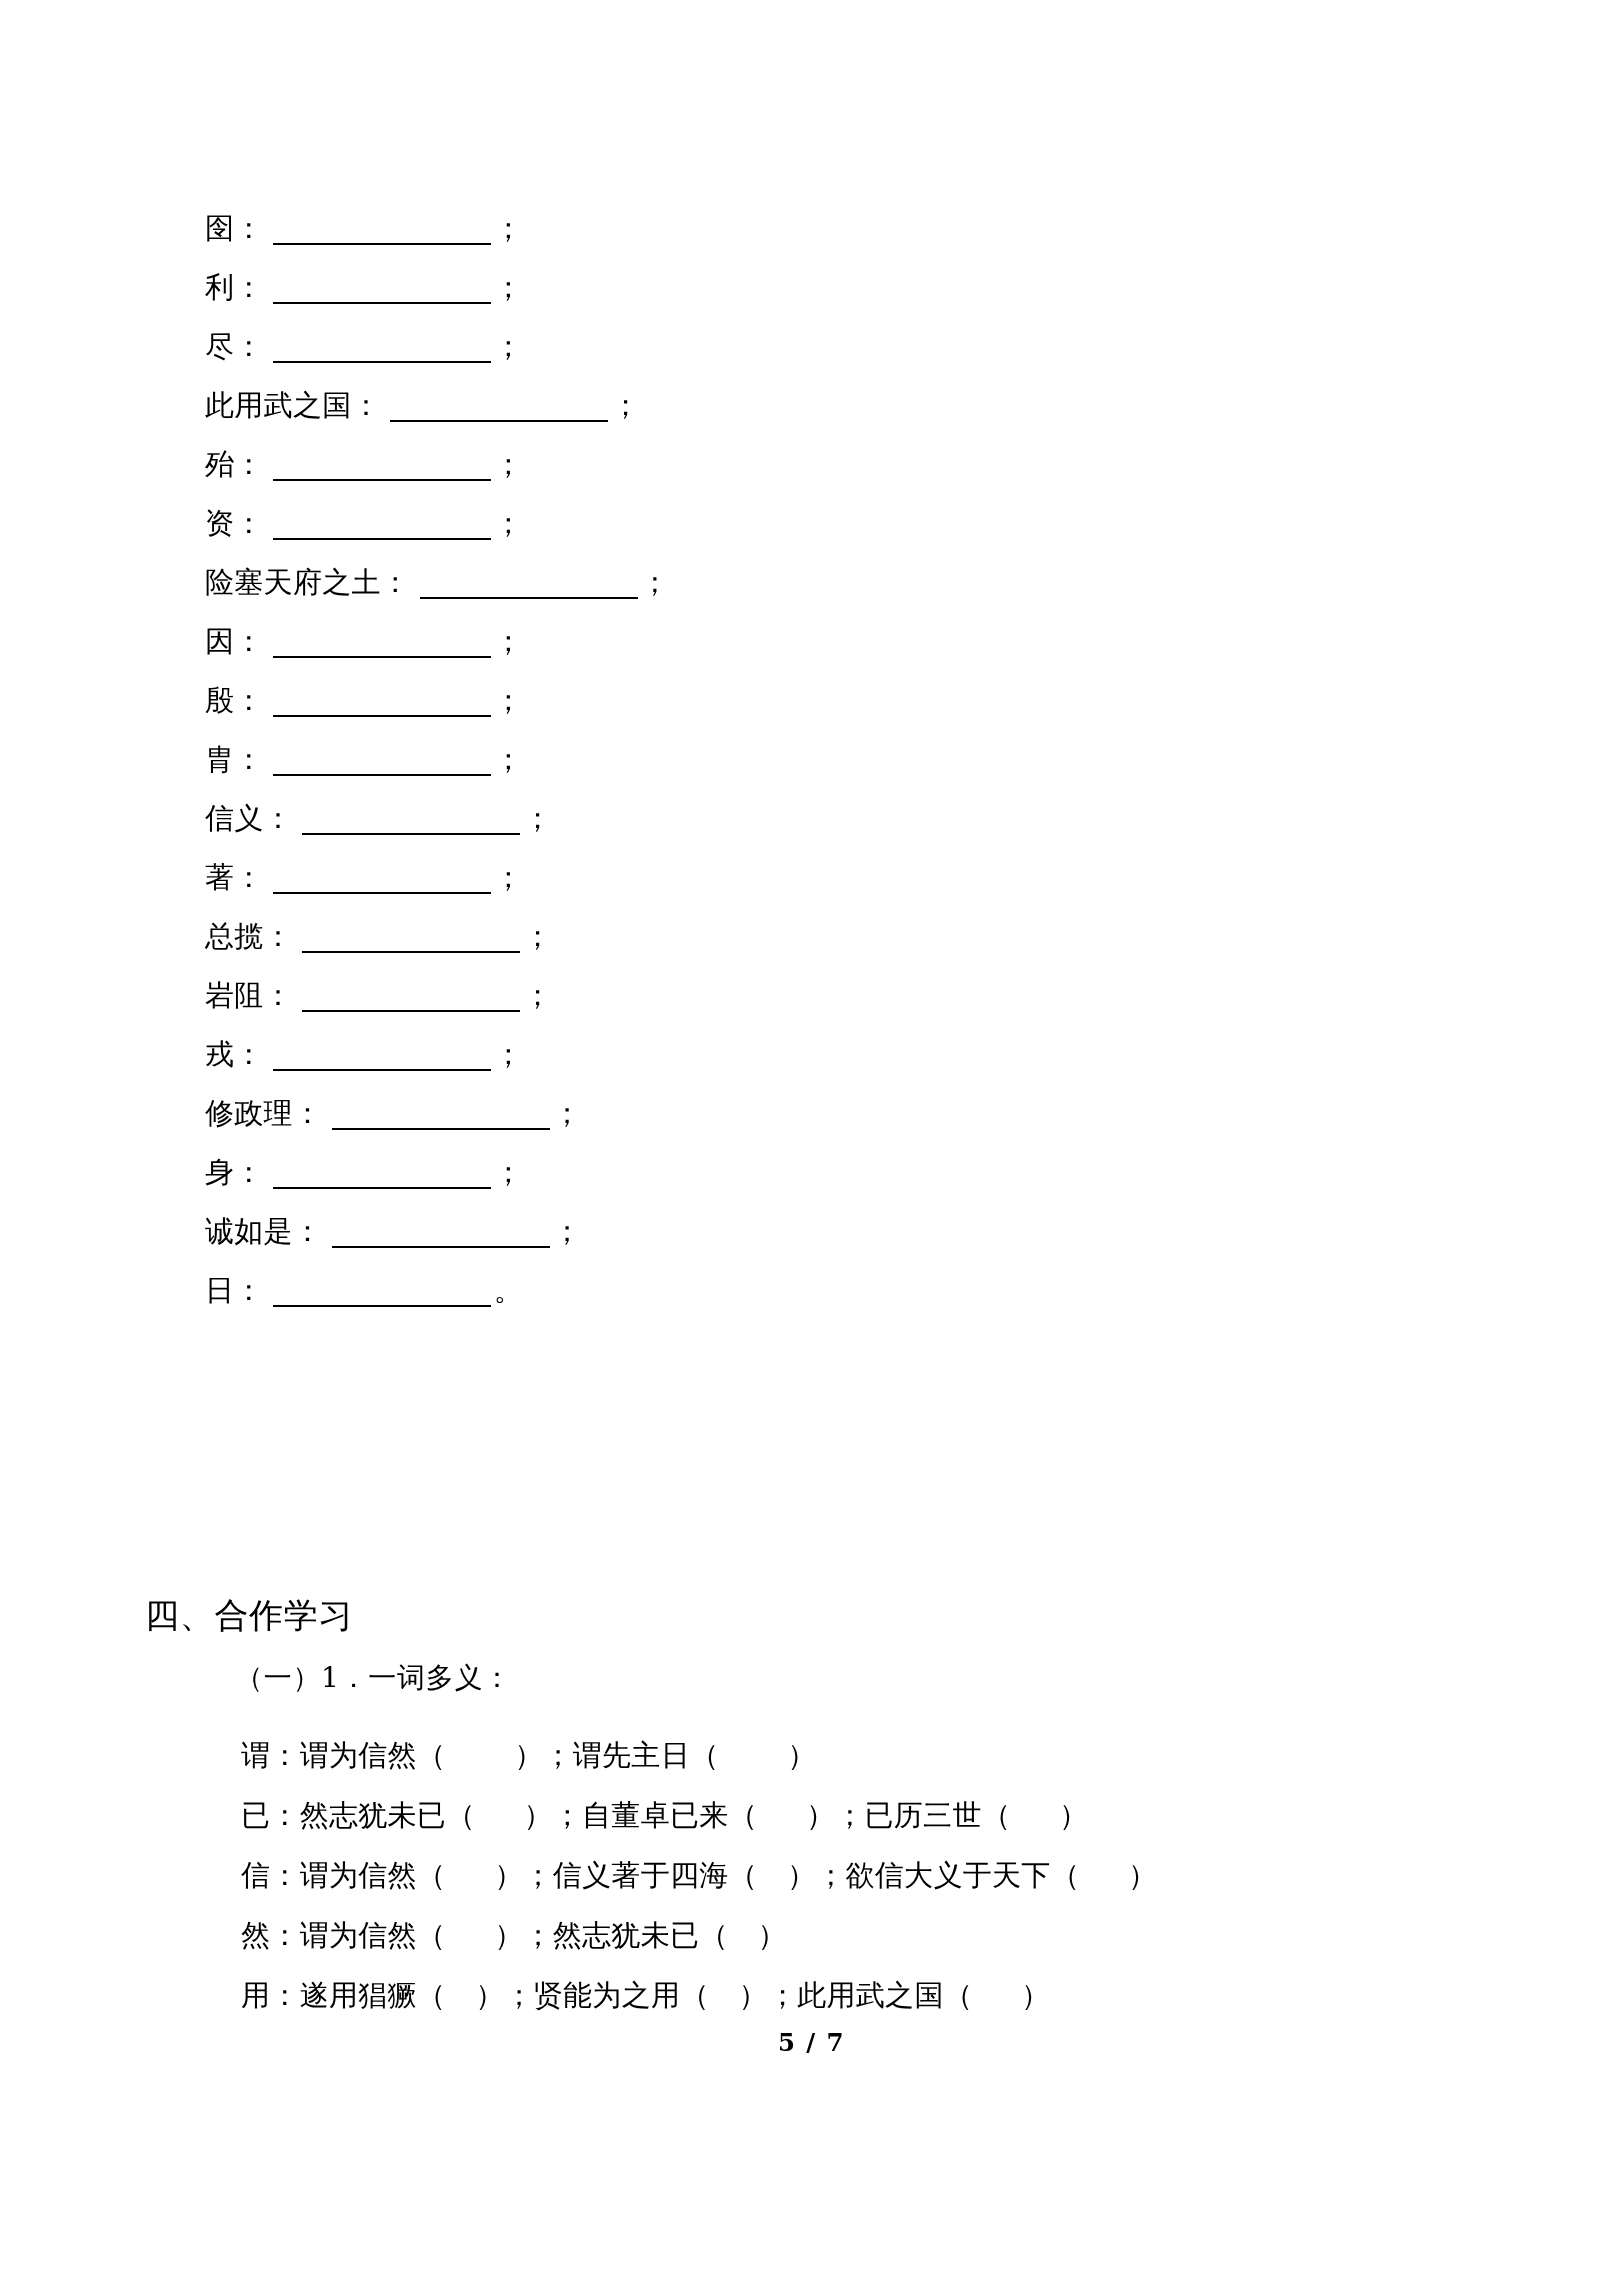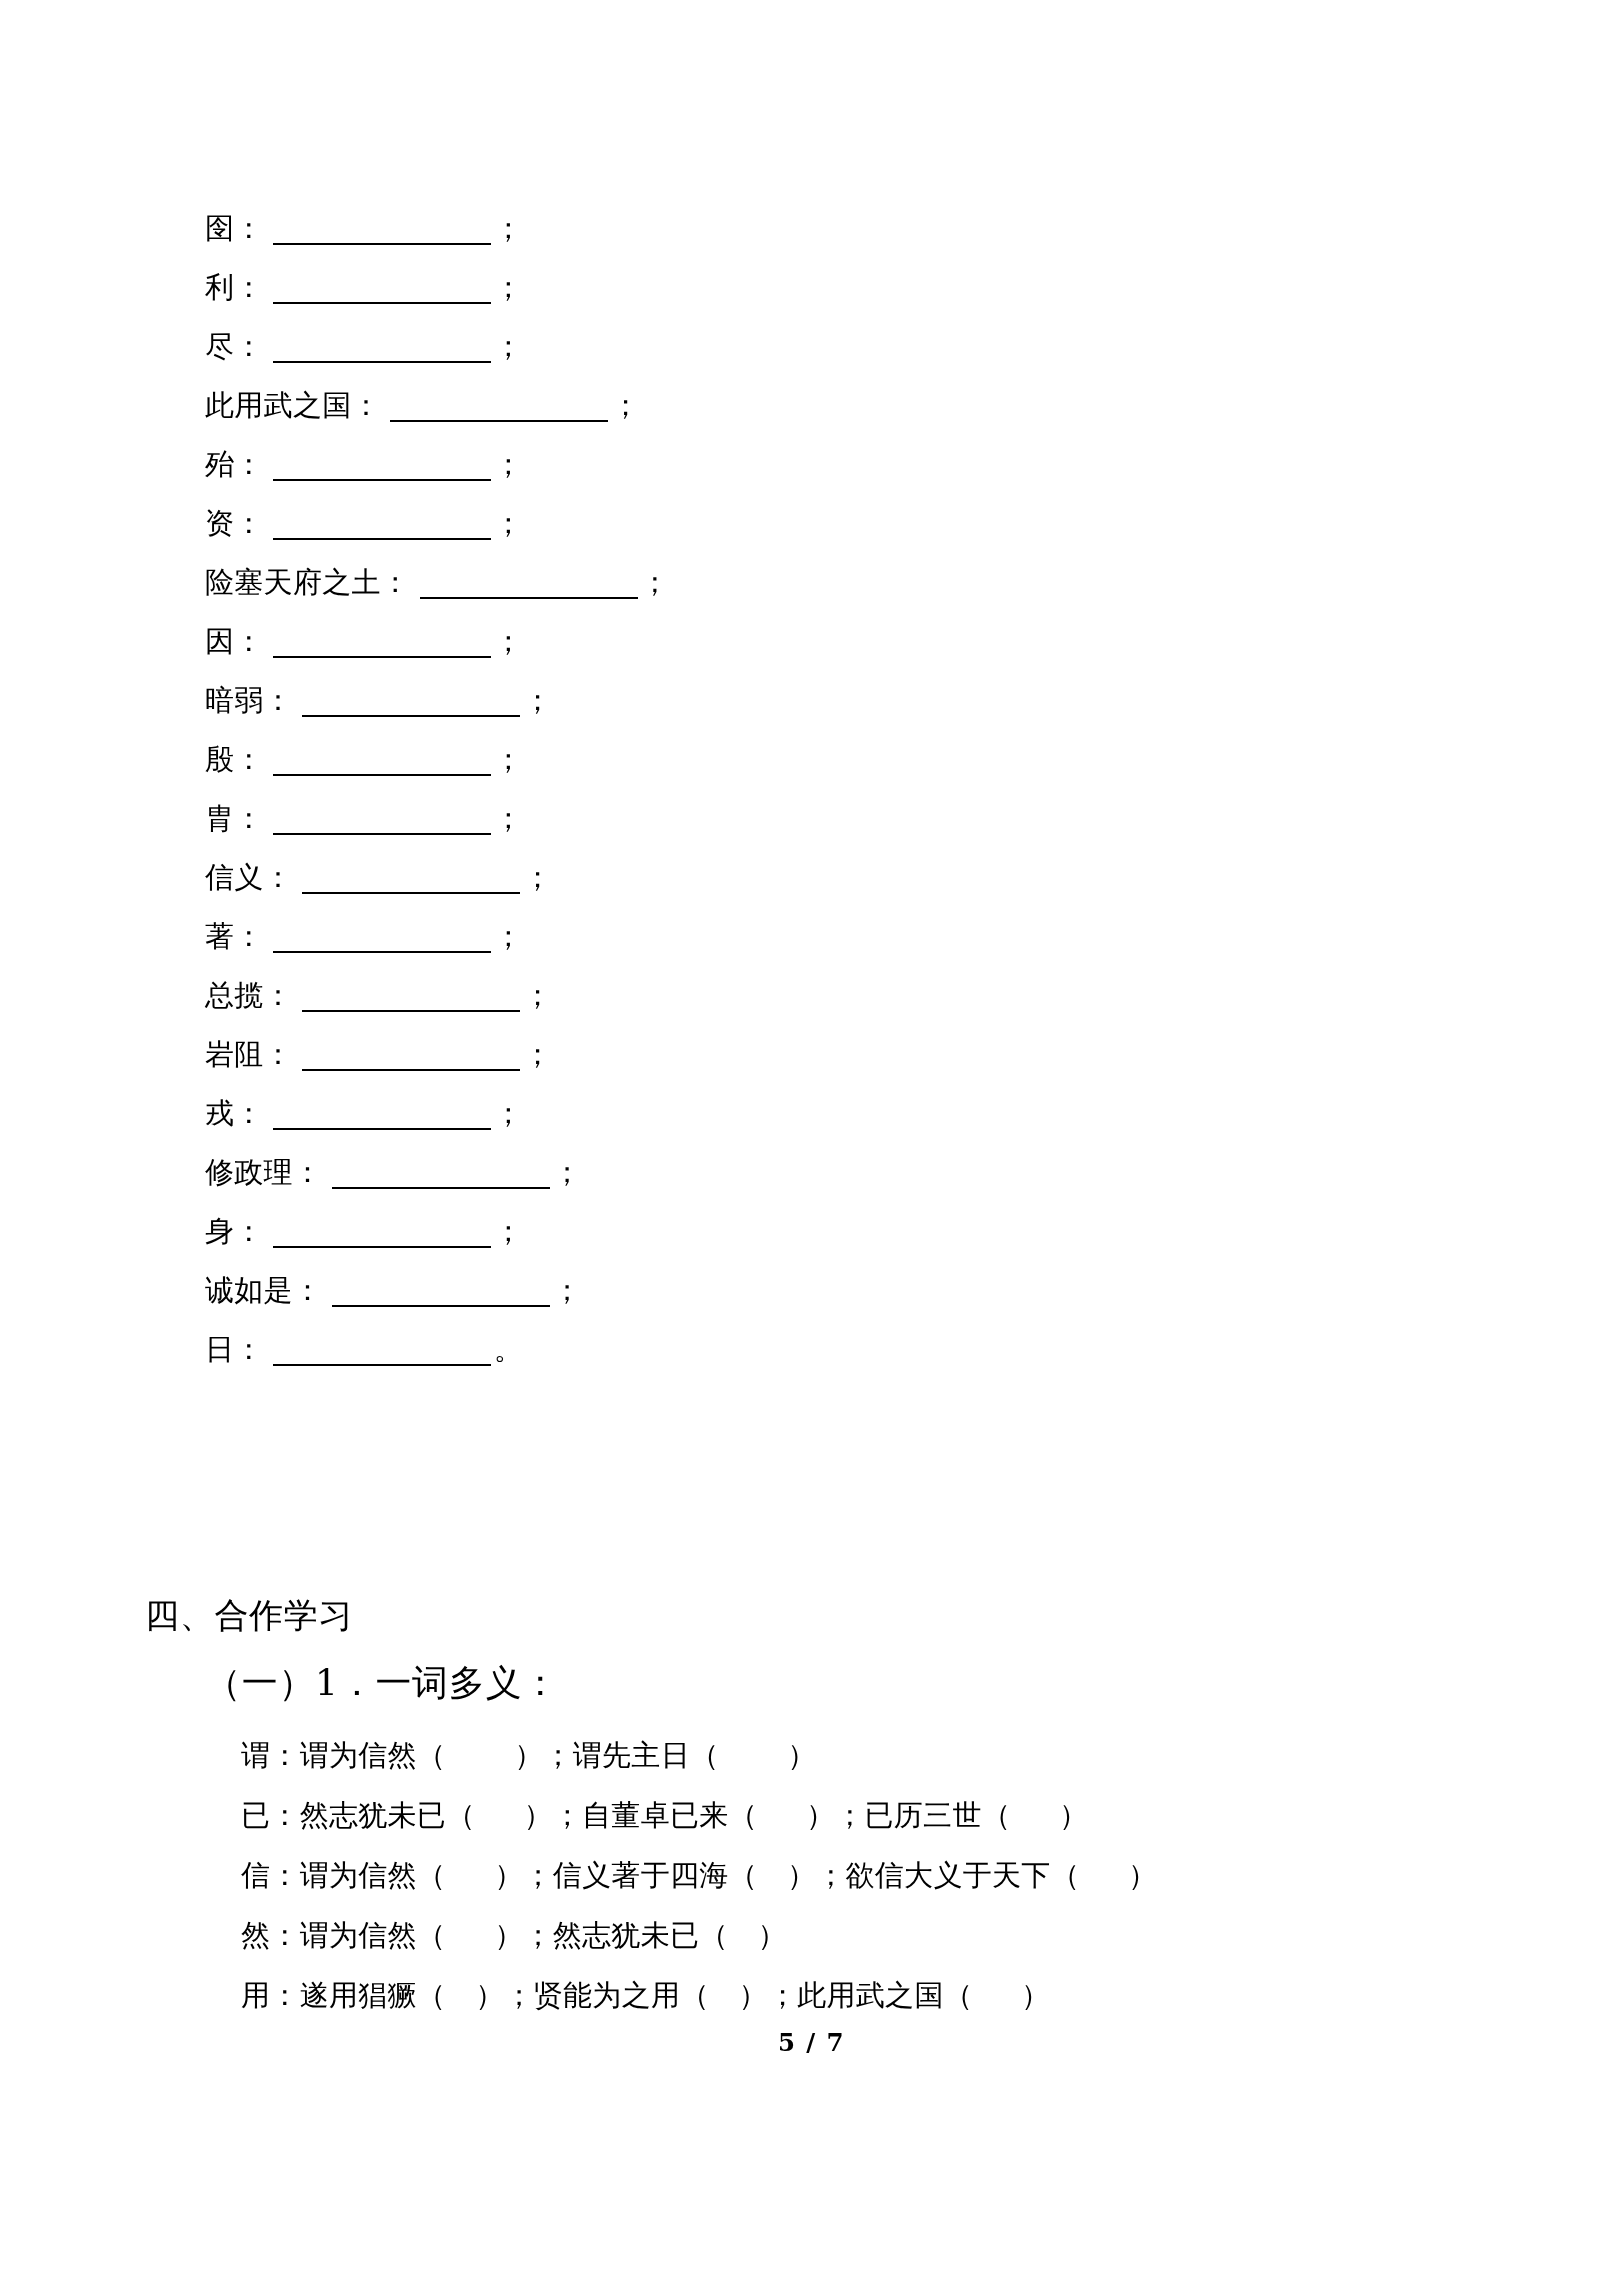--- a/index.html
+++ b/index.html
@@ -68,23 +68,23 @@
   .section-heading {
     position: absolute;
     left: 145px;
     top: 1593px;
     font-size: 34px;
     letter-spacing: 0.7px;
     white-space: nowrap;
   }
   .subsection-heading {
     position: absolute;
-    left: 205px;
+    left: 235px;
     top: 1659px;
-    font-size: 36px;
+    font-size: 28px;
     letter-spacing: 0.7px;
     white-space: nowrap;
   }
 
   
   .poly-list {
     position: absolute;
     left: 205px;
     top: 1725px;
     width: 1364px;
@@ -130,21 +130,20 @@
 
     <div class="vocab-list">
         <div class="vocab-row"><span class="vocab-term">囹</span><span class="vocab-colon">：</span><span class="vocab-blank"></span><span class="vocab-end">；</span></div>
         <div class="vocab-row"><span class="vocab-term">利</span><span class="vocab-colon">：</span><span class="vocab-blank"></span><span class="vocab-end">；</span></div>
         <div class="vocab-row"><span class="vocab-term">尽</span><span class="vocab-colon">：</span><span class="vocab-blank"></span><span class="vocab-end">；</span></div>
         <div class="vocab-row"><span class="vocab-term">此用武之国</span><span class="vocab-colon">：</span><span class="vocab-blank"></span><span class="vocab-end">；</span></div>
         <div class="vocab-row"><span class="vocab-term">殆</span><span class="vocab-colon">：</span><span class="vocab-blank"></span><span class="vocab-end">；</span></div>
         <div class="vocab-row"><span class="vocab-term">资</span><span class="vocab-colon">：</span><span class="vocab-blank"></span><span class="vocab-end">；</span></div>
         <div class="vocab-row"><span class="vocab-term">险塞天府之土</span><span class="vocab-colon">：</span><span class="vocab-blank"></span><span class="vocab-end">；</span></div>
         <div class="vocab-row"><span class="vocab-term">因</span><span class="vocab-colon">：</span><span class="vocab-blank"></span><span class="vocab-end">；</span></div>
-        <div class="vocab-row"><span class="vocab-term">暗弱</span><span class="vocab-colon">：</span><span class="vocab-blank"></span><span class="vocab-end">；</span></div>
         <div class="vocab-row"><span class="vocab-term">殷</span><span class="vocab-colon">：</span><span class="vocab-blank"></span><span class="vocab-end">；</span></div>
         <div class="vocab-row"><span class="vocab-term">胄</span><span class="vocab-colon">：</span><span class="vocab-blank"></span><span class="vocab-end">；</span></div>
         <div class="vocab-row"><span class="vocab-term">信义</span><span class="vocab-colon">：</span><span class="vocab-blank"></span><span class="vocab-end">；</span></div>
         <div class="vocab-row"><span class="vocab-term">著</span><span class="vocab-colon">：</span><span class="vocab-blank"></span><span class="vocab-end">；</span></div>
         <div class="vocab-row"><span class="vocab-term">总揽</span><span class="vocab-colon">：</span><span class="vocab-blank"></span><span class="vocab-end">；</span></div>
         <div class="vocab-row"><span class="vocab-term">岩阻</span><span class="vocab-colon">：</span><span class="vocab-blank"></span><span class="vocab-end">；</span></div>
         <div class="vocab-row"><span class="vocab-term">戎</span><span class="vocab-colon">：</span><span class="vocab-blank"></span><span class="vocab-end">；</span></div>
         <div class="vocab-row"><span class="vocab-term">修政理</span><span class="vocab-colon">：</span><span class="vocab-blank"></span><span class="vocab-end">；</span></div>
         <div class="vocab-row"><span class="vocab-term">身</span><span class="vocab-colon">：</span><span class="vocab-blank"></span><span class="vocab-end">；</span></div>
         <div class="vocab-row"><span class="vocab-term">诚如是</span><span class="vocab-colon">：</span><span class="vocab-blank"></span><span class="vocab-end">；</span></div>

